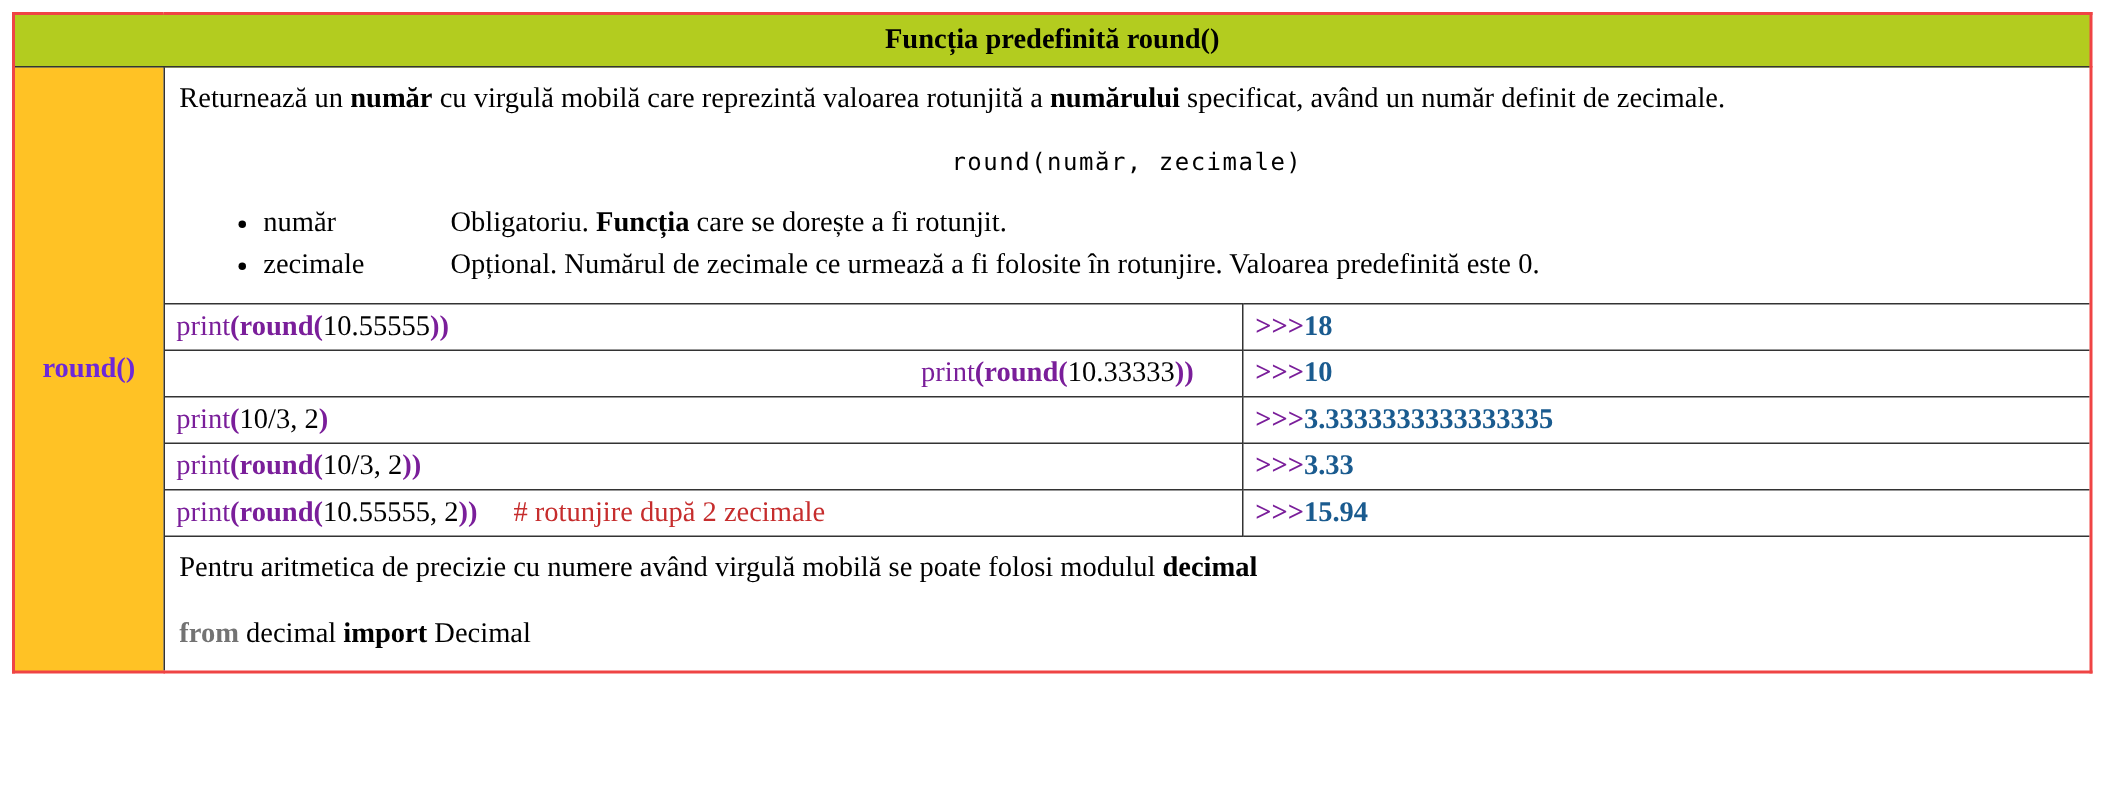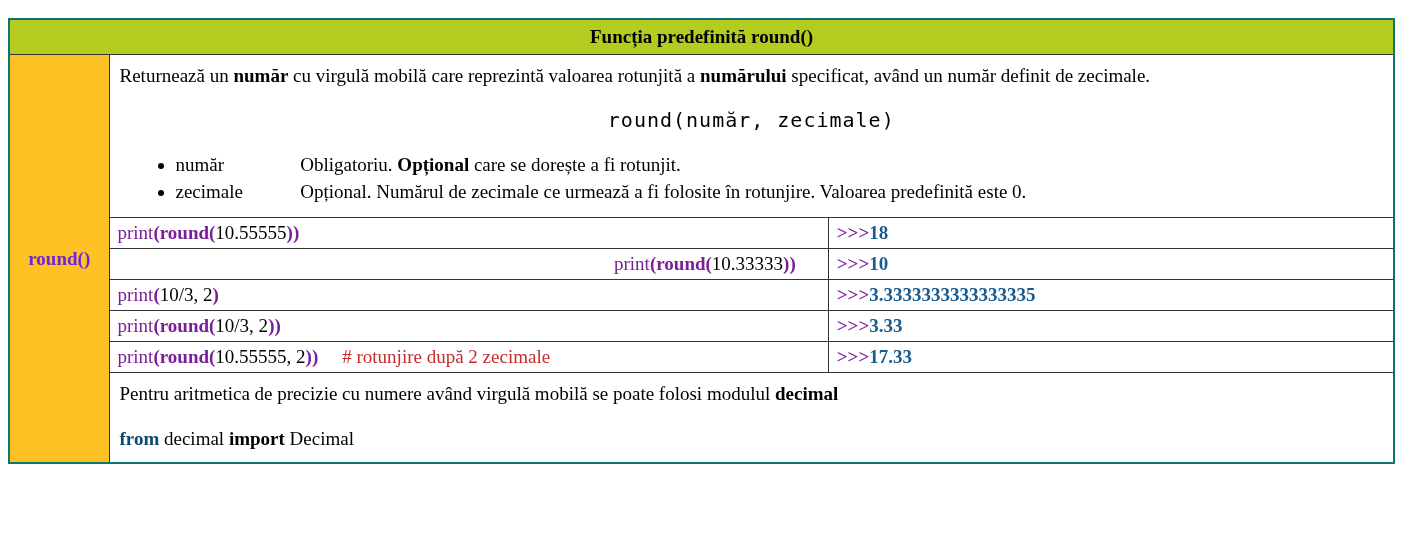--- a/index.html
+++ b/index.html
@@ -10,22 +10,21 @@
     body {
       font-family: Georgia, 'Times New Roman', serif;
       font-size: 19px;
       padding: 8px;
       background: #fff;
       color: #000;
     }
     .main-table {
       width: 100%;
       border-collapse: collapse;
-      border: 2px solid #0f766e;
-      margin-top: 10px;
+      border: 2px solid #ef4444;
     }
     .main-table td, .main-table th {
       border: 1px solid #333;
       vertical-align: top;
     }
     .header-row {
       background: #b3cc1f;
       text-align: center;
       font-weight: bold;
       padding: 6px 4px;
@@ -40,21 +39,21 @@
       color: #6d28d9;
     }
     .desc-cell {
       padding: 8px 10px 10px 10px;
       line-height: 1.35;
     }
     .mono-block {
       font-family: 'DejaVu Sans Mono', Consolas, monospace;
       text-align: center;
       margin: 18px 0 18px 0;
-      font-size: 20px;
+      font-size: 16px;
       letter-spacing: 1px;
     }
     .param-list {
       list-style: disc;
       padding-left: 56px;
     }
     .param-item {
       margin: 2px 0;
     }
     .param-name {
@@ -69,21 +68,21 @@
       padding: 4px 8px;
       width: 44%;
     }
     .kw-print { color: #7a1e9a; font-weight: normal; }
     .kw-round { color: #7a1e9a; font-weight: bold; }
     .paren { color: #7a1e9a; font-weight: bold;}
     .num { color: #000; }
     .comment { color: #c62d2d; margin-left: 24px; }
     .chev { color: #7a1e9a; font-weight: bold; }
     .out-val { color: #1a5b8f; font-weight: bold; }
-    .kw-from { color: #0c4a6e; font-weight: bold; }
+    .kw-from { color: #737373; font-weight: bold; }
     .kw-import { color: #000000; font-weight: bold; }
     .bottom-cell {
       padding: 8px 10px 10px 10px;
       line-height: 1.4;
     }
     .inner-table {
       width: 100%;
       border-collapse: collapse;
       padding-left: 22px;
     }
@@ -110,21 +109,21 @@
         <tbody>
               <tr class="inner-nobord">
           <td colspan="2" class="desc-cell" style="border-left:none;border-right:none;border-top:none;">
             <span>
               <span>Returnează un </span><b>număr</b><span> cu virgulă mobilă care reprezintă valoarea rotunjită a </span><b>numărului</b><span> specificat, având un număr definit de zecimale.</span>
             </span>
             <div class="mono-block">round(număr, zecimale)</div>
             <ul class="param-list">
               <li class="param-item">
                 <span class="param-name">număr</span>
-                <span><span>Obligatoriu. </span><b>Opțional</b><span> care se dorește a fi rotunjit.</span></span>
+                <span><span>Obligatoriu. </span><b>Funcția</b><span> care se dorește a fi rotunjit.</span></span>
               </li>
               <li class="param-item">
                 <span class="param-name">zecimale</span>
                 <span><span>Opțional. Numărul de zecimale ce urmează a fi folosite în rotunjire. Valoarea predefinită este 0.</span><b></b><span></span></span>
               </li>
             </ul>
           </td>
         </tr>
 
         <tr>
@@ -161,21 +160,21 @@
           <td class="output-cell" style="border-right:none;">
             <span class="chev">&gt;&gt;&gt;</span><span class="out-val">3.33</span>
           </td>
         </tr>
 
         <tr>
           <td class="code-cell" style="border-left:none;">
             <span class="kw-print">print</span><span class="paren">(</span><span class="kw-round">round</span><span class="paren">(</span><span class="num">10.55555, 2</span><span class="paren">)</span><span class="paren">)</span><span class="comment"># rotunjire după 2 zecimale</span>
           </td>
           <td class="output-cell" style="border-right:none;">
-            <span class="chev">&gt;&gt;&gt;</span><span class="out-val">17.33</span>
+            <span class="chev">&gt;&gt;&gt;</span><span class="out-val">15.94</span>
           </td>
         </tr>
 
         <tr class="inner-nobord">
           <td colspan="2" class="bottom-cell" style="border-top:1px solid #333;">
             <div>
               <span>Pentru aritmetica de precizie cu numere având virgulă mobilă se poate folosi modulul </span><b>decimal</b>
             </div>
             <div style="margin-top:18px;">
               <span class="kw-from">from</span><span> decimal </span><span class="kw-import">import</span><span> Decimal</span>

